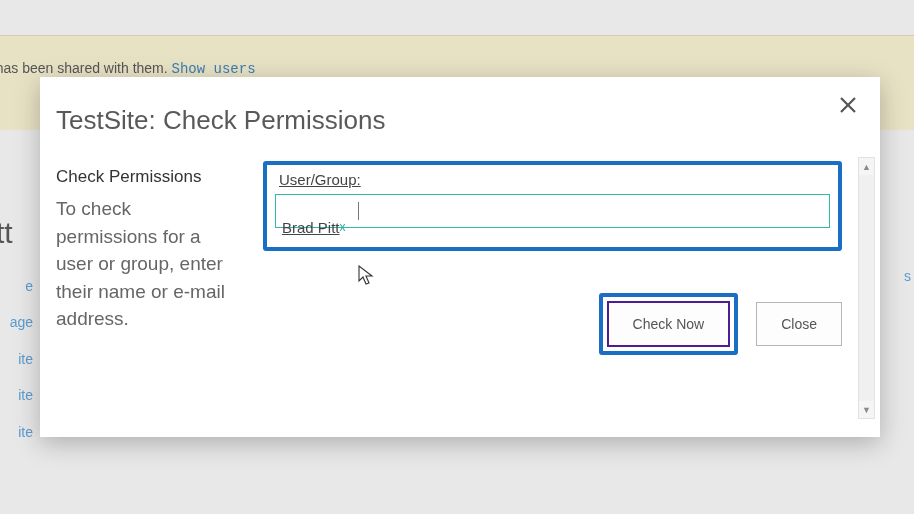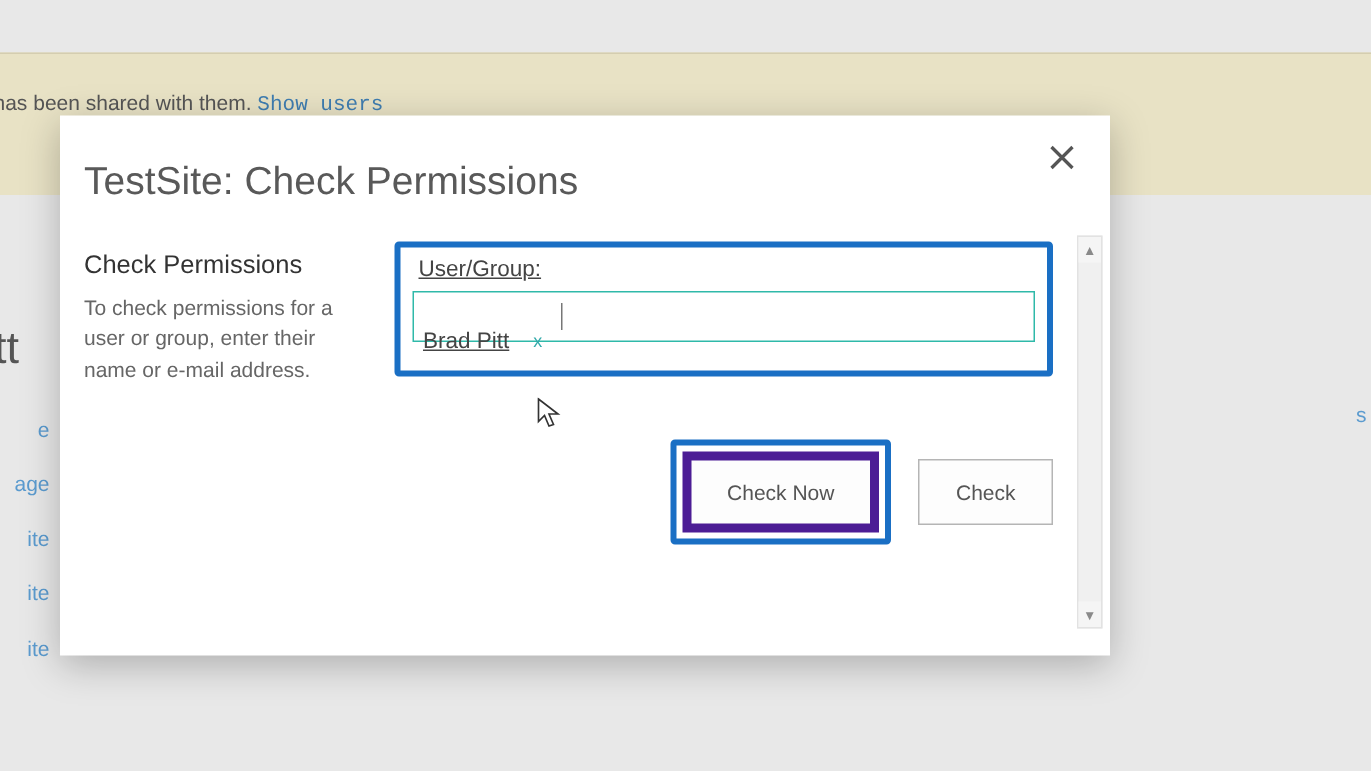--- a/index.html
+++ b/index.html
@@ -63,21 +63,21 @@
     right: 3px;
     top: 268px;
     color: #5b9bcf;
     font-size: 14px;
   }
 
   .modal {
     position: absolute;
     left: 40px;
     top: 77px;
-    width: 700px;
+    width: 840px;
     height: 360px;
     background: #ffffff;
     box-shadow: 0 6px 24px rgba(0,0,0,0.25);
     padding-left: 12px;
   }
   .modal-title {
     position: absolute;
     left: 16px;
     top: 28px;
     font-size: 26px;
@@ -106,21 +106,21 @@
     overflow: hidden;
   }
 
   .section-heading {
     font-size: 17px;
     color: #333;
     font-weight: 400;
     margin: 12px 0 8px 0;
   }
   .section-desc {
-    font-size: 14px;
+    font-size: 19px;
     color: #666;
     line-height: 1.45;
     width: 175px;
   }
 
   .form-col {
     position: absolute;
     left: 207px;
     top: 6px;
     right: 0;
@@ -142,21 +142,21 @@
     border: 1px solid #2fb9a9;
     height: 34px;
     display: flex;
     align-items: center;
     padding: 0 6px;
     gap: 6px;
   }
   .chip {
     display: inline-flex;
     align-items: center;
-    gap: 16px;
+    gap: 0;
     font-size: 15px;
     color: #444;
     margin-top: 32px;
   }
   .chip .name { text-decoration: underline; color: #444; }
   .chip .chip-x { color: #3aa; font-size: 12px; cursor:pointer; }
   .caret {
     width: 1px;
     height: 18px;
     background: #777;
@@ -186,21 +186,21 @@
   .btn {
     border: 1px solid #b5b5b5;
     background: #fdfdfd;
     color: #555;
     font-size: 14px;
     padding: 9px 18px;
     cursor: pointer;
     min-width: 82px;
   }
   .btn:not(.primary) { padding: 13px 24px; }
-  .btn-check { border: 6px solid #4c1d95; padding: 10px 18px; }
+  .btn-check { border: 2px solid #4c1d95; padding: 10px 18px; }
 
   .fake-scrollbar {
     position: absolute;
     right: 5px;
     top: 80px;
     width: 17px;
     bottom: 18px;
     background: #f0f0f0;
     border: 1px solid #e2e2e2;
   }
@@ -258,21 +258,21 @@
             <span class="chip-x">x</span>
           </span>
           <span class="caret"></span>
         </div>
       </div>
 
       <div class="btn-row">
         <span class="hl-btn-wrap">
           <button class="btn btn-check">Check Now</button>
         </span>
-        <button class="btn">Check</button>
+        <button class="btn">Close</button>
       </div>
     </div>
   </div>
 
   <div class="cursor-arrow">
     <svg width="18" height="22" viewBox="0 0 18 22">
       <path d="M1 1 L1 16 L5 12 L8 19 L11 18 L8 11 L14 11 Z" fill="#fff" stroke="#333" stroke-width="1.1"></path>
     </svg>
   </div>
 

